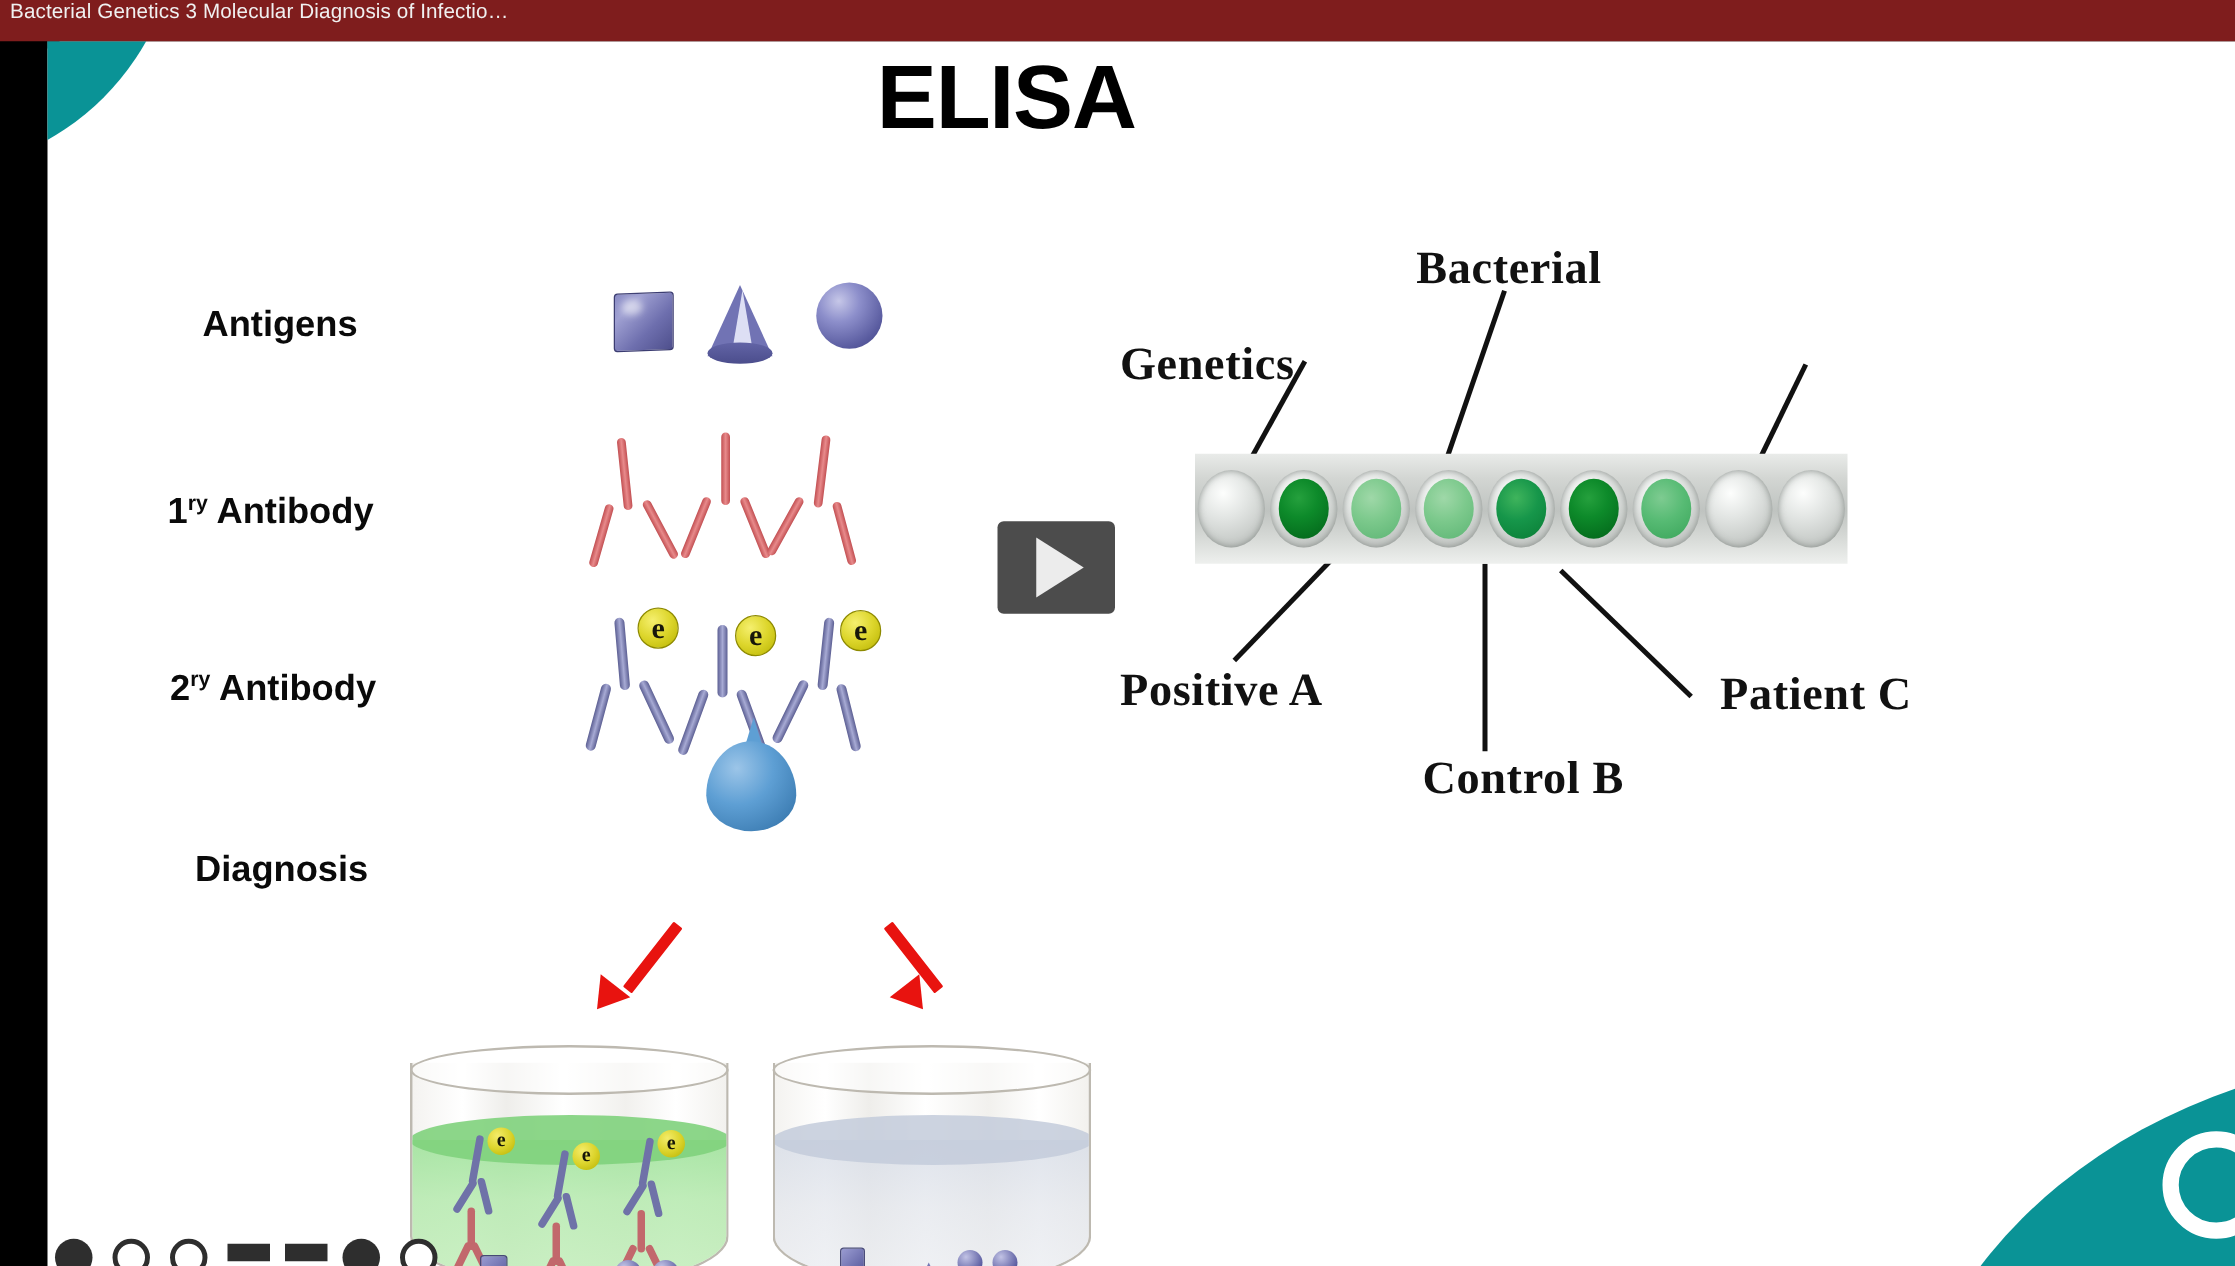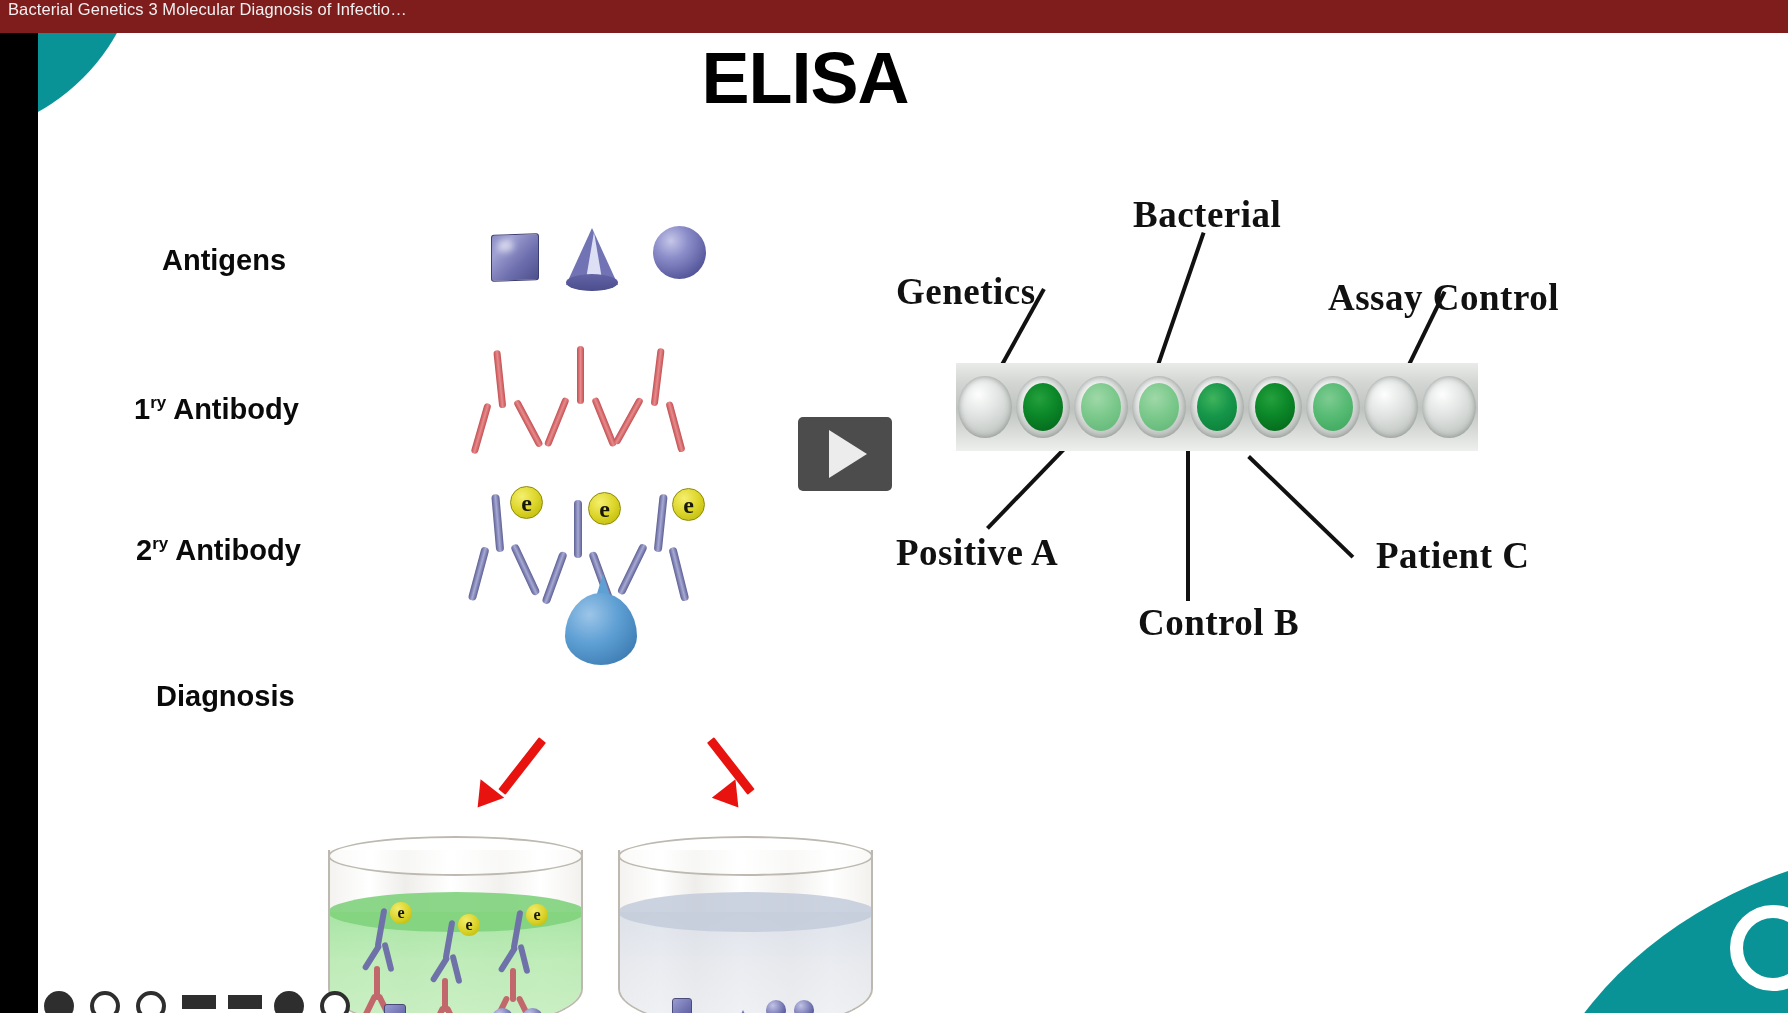--- a/index.html
+++ b/index.html
@@ -515,21 +515,20 @@
         <div class="small-ag-cone" style="left:115px; top:174px;"></div>
         <div class="small-ag-sphere" style="left:148px; top:164px;"></div>
         <div class="small-ag-sphere" style="left:176px; top:164px;"></div>
       </div>
     </div>
 
     <div id="right-diagram">
 
       <div class="plate-label pl-positive">Genetics</div>
       <div class="plate-label pl-negative">Bacterial</div>
-      <div class="plate-label pl-assay">Assay Control</div>
       <div class="plate-label pl-patA">Positive A</div>
       <div class="plate-label pl-patB">Control B</div>
       <div class="plate-label pl-patC">Patient C</div>
 
       <div class="leader" style="left:146px; top:250px; width:120px; height:4px; transform:rotate(-61deg);"></div>
       <div class="leader" style="left:310px; top:245px; width:165px; height:4px; transform:rotate(-71deg);"></div>
       <div class="leader" style="left:554px; top:252px; width:116px; height:4px; transform:rotate(-64deg);"></div>
       <div class="leader" style="left:148px; top:384px; width:145px; height:4px; transform:rotate(-46deg);"></div>
       <div class="leader" style="left:352px; top:308px; width:150px; height:4px; transform:rotate(90deg);"></div>
       <div class="leader" style="left:412px; top:312px; width:145px; height:4px; transform:rotate(44deg);"></div>

